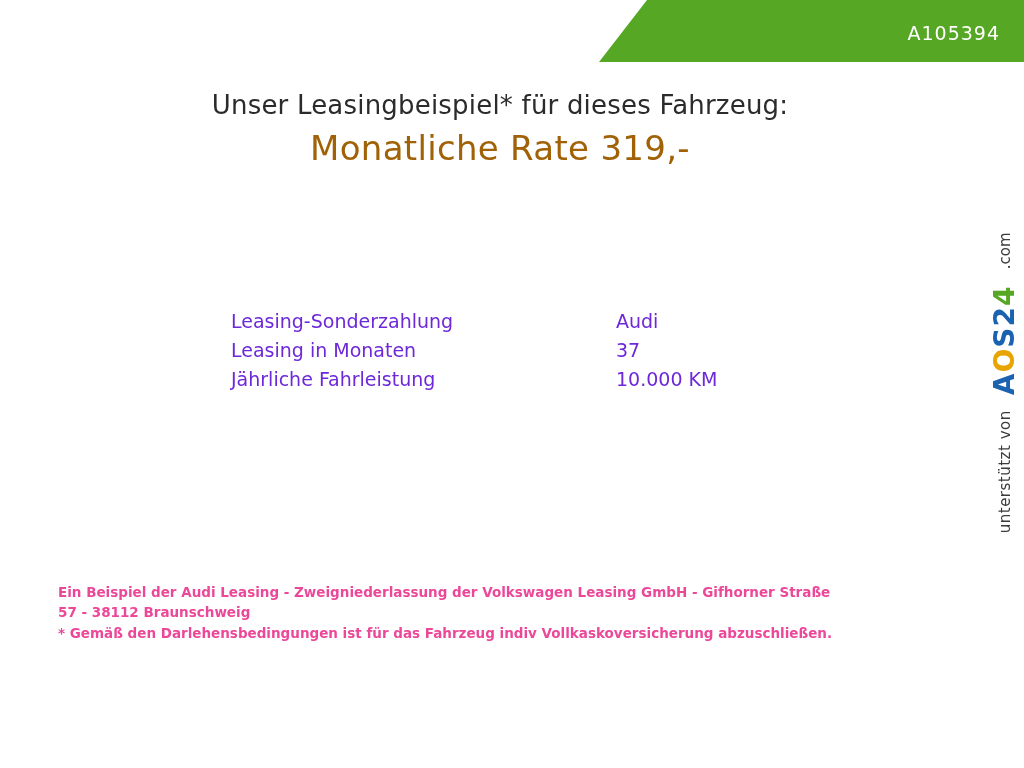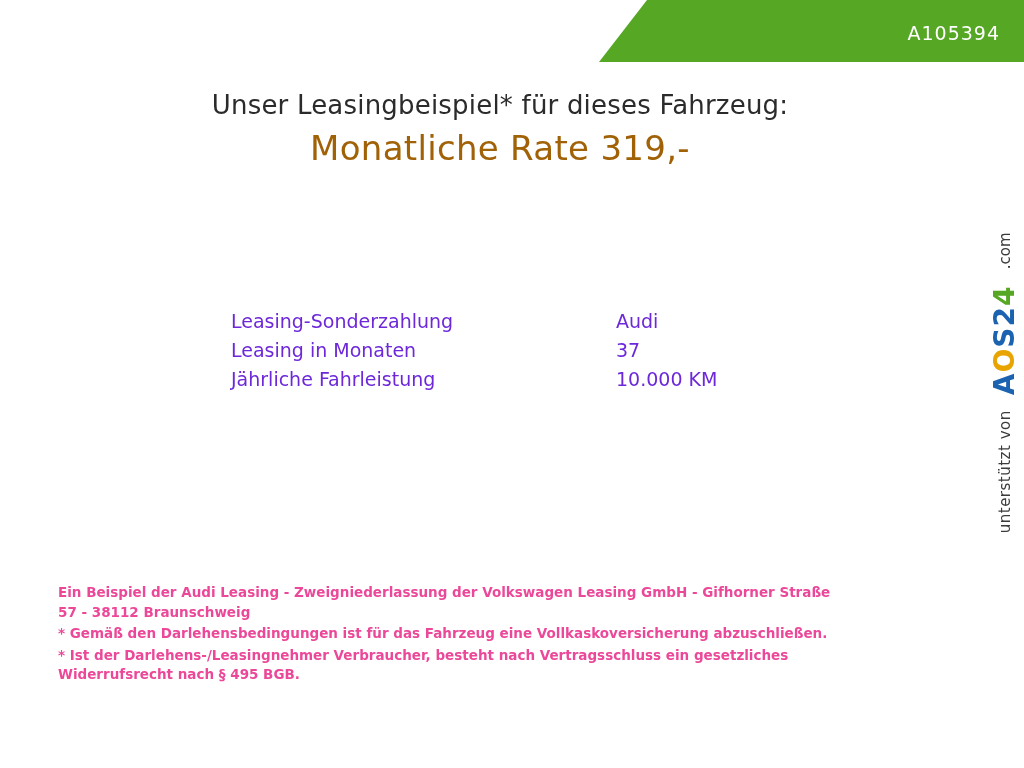--- a/index.html
+++ b/index.html
@@ -192,22 +192,21 @@
     </tr>
     <tr>
       <td class="spec-label">Jährliche Fahrleistung</td>
       <td class="spec-value">10.000 KM</td>
     </tr>
   </tbody>
 </table>
 
 <div class="legal">
   <p>Ein Beispiel der Audi Leasing - Zweigniederlassung der Volkswagen Leasing GmbH - Gifhorner Straße 57 - 38112 Braunschweig</p>
-  <p>* Gemäß den Darlehensbedingungen ist für das Fahrzeug eine Vollkaskoversicherung abzuschließen.</p>
-  <p>* Ist der Darlehens-/Leasingnehmer Verbraucher, besteht nach Vertragsschluss ein gesetzliches Widerrufsrecht nach § 495 BGB.</p>
+  <p>* Gemäß den Darlehensbedingungen ist für das Fahrzeug indiv Vollkaskoversicherung abzuschließen.</p>
 </div>
 
 <div class="sidebar">
   <div class="vert">
     <span class="sidebar-caption">unterstützt von</span>
     <span class="sidebar-logo">
       <span class="logo-a">A</span><span class="logo-o">O</span><span class="logo-s">S</span><span class="logo-2">2</span><span class="logo-4">4</span>
     </span>
     <span class="sidebar-dotcom">.com</span>
   </div>

